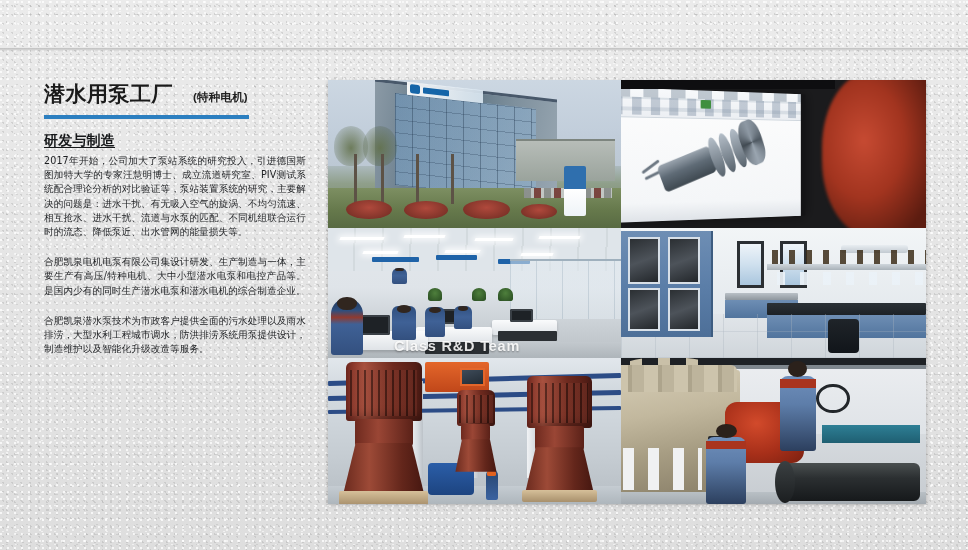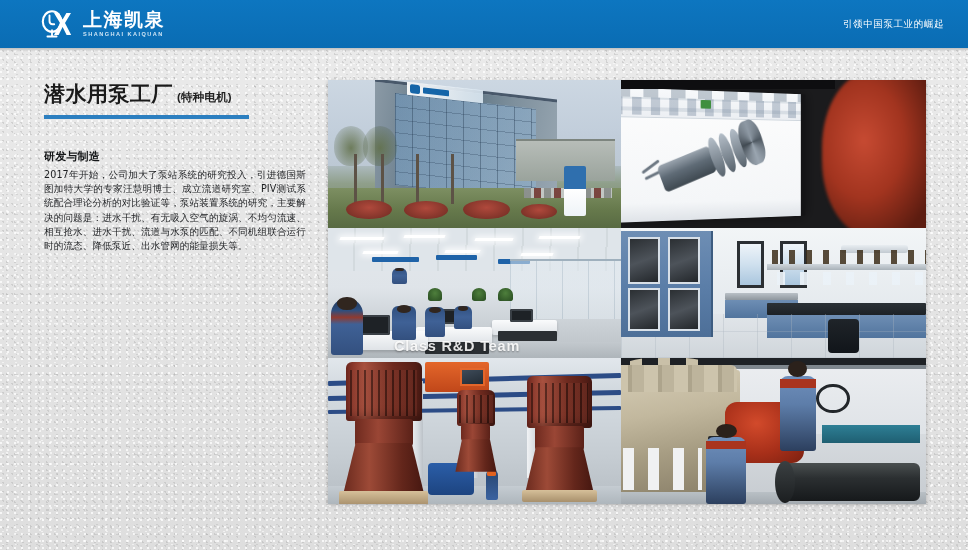--- a/index.html
+++ b/index.html
@@ -76,21 +76,21 @@
   
   #left-col {
     position: absolute;
     left: 44px; top: 80px;
     width: 262px;
   }
 
   .title-row {
     display: flex;
     align-items: baseline;
-    gap: 4px;
+    gap: 20px;
     white-space: nowrap;
   }
   .title-main {
     font-size: 21px;
     font-weight: 700;
     color: #1a1a1a;
     letter-spacing: 0.5px;
     font-family: "DejaVu Sans", "Liberation Sans", sans-serif;
   }
   .title-sub {
@@ -100,24 +100,25 @@
     letter-spacing: 0.2px;
   }
   .title-rule {
     margin-top: 7px;
     width: 205px;
     height: 4px;
     background: #2c7fc0;
   }
 
   .section-head {
-    margin-top: 30px;
-    font-size: 11px;
+    margin-top: 13px;
+    font-size: 14px;
     font-weight: 700;
     color: #16181a;
+    text-decoration: underline;
     text-underline-offset: 2px;
     letter-spacing: 0.2px;
   }
 
   .para {
     margin-top: 4px;
     font-size: 9.6px;
     line-height: 14.2px;
     color: #1d1f22;
     text-align: justify;
@@ -613,48 +614,34 @@
   .engine .topstrip {
     position:absolute; left:0; top:0; width:100%; height:5%;
     background:#1e2125;
   }
 </style>
 </head>
 <body>
 
 <div id="page">
 
-  <div id="header">
-    <div class="brand">
-      <svg class="brand-mark" viewBox="0 0 34 30">
-        <ellipse cx="12" cy="12.5" rx="9.2" ry="10.2" fill="none" stroke="#ffffff" stroke-width="2.1"></ellipse>
-        <path d="M9.5 6.5 L9.5 12.0 Q9.5 15.2 12.6 15.2 L14.2 15.2" fill="none" stroke="#ffffff" stroke-width="1.9" stroke-linecap="round"></path>
-        <path d="M14.0 4.0 L20.0 14.0 L14.0 26.0 L18.6 26.0 L22.6 18.0 L26.6 26.0 L31.2 26.0 L25.0 14.0 L31.0 4.0 L26.4 4.0 L22.6 10.4 L19.0 4.0 Z" fill="#ffffff"></path>
-        <path d="M12 20.5 L12 27.5" stroke="#ffffff" stroke-width="1.8"></path>
-        <path d="M7.4 27.5 L16.6 27.5" stroke="#ffffff" stroke-width="1.8" stroke-linecap="round"></path>
-      </svg>
-      <div class="brand-words">
-        <div class="brand-cn">上海凯泉</div>
-        <div class="brand-en">SHANGHAI KAIQUAN</div>
-      </div>
-    </div>
-    <div class="header-slogan">引领中国泵工业的崛起</div>
-  </div>
   <div id="header-shadow"></div>
 
   <div id="left-col">
     <div class="title-row">
       <span class="title-main">潜水用泵工厂</span>
       <span class="title-sub">(特种电机)</span>
     </div>
     <div class="title-rule"></div>
 
     <div class="section-head">研发与制造</div>
 
     <p class="para">2017年开始，公司加大了泵站系统的研究投入，引进德国斯图加特大学的专家汪慧明博士、成立流道研究室、PIV测试系统配合理论分析的对比验证等，泵站装置系统的研究，主要解决的问题是：进水干扰、有无吸入空气的旋涡、不均匀流速、相互抢水、进水干扰、流道与水泵的匹配、不同机组联合运行时的流态、降低泵近、出水管网的能量损失等。</p>
+    <p class="para gap">合肥凯泉电机电泵有限公司集设计研发、生产制造与一体，主要生产有高压/特种电机、大中小型潜水电泵和电控产品等。是国内少有的同时生产潜水电泵和潜水电机的综合制造企业。</p>
+    <p class="para gap">合肥凯泉潜水泵技术为市政客户提供全面的污水处理以及雨水排涝，大型水利工程城市调水，防洪排涝系统用泵提供设计，制造维护以及智能化升级改造等服务。</p>
   </div>
 
   <div id="mosaic">
 
     <div class="cell hq">
       <div class="sky"></div>
       <div class="tower"></div>
       <div class="glass"></div>
       <div class="roofsign">
           <i></i>

